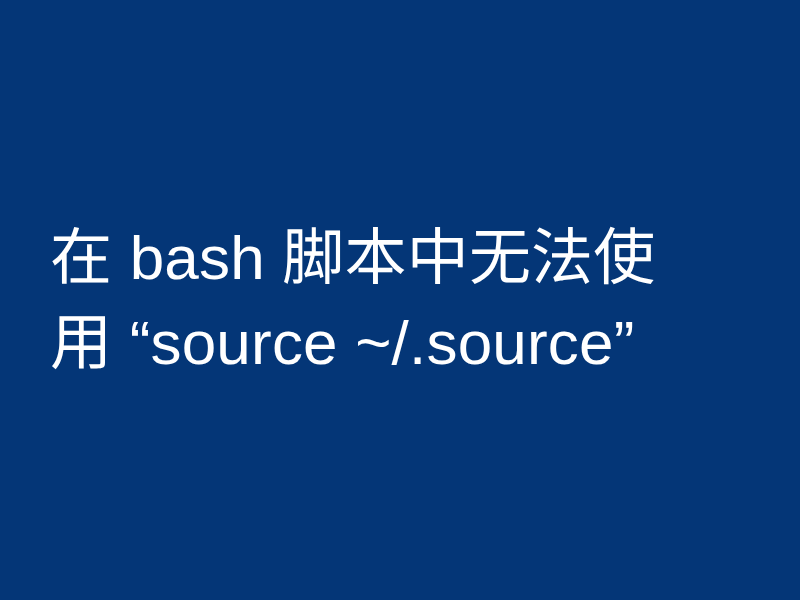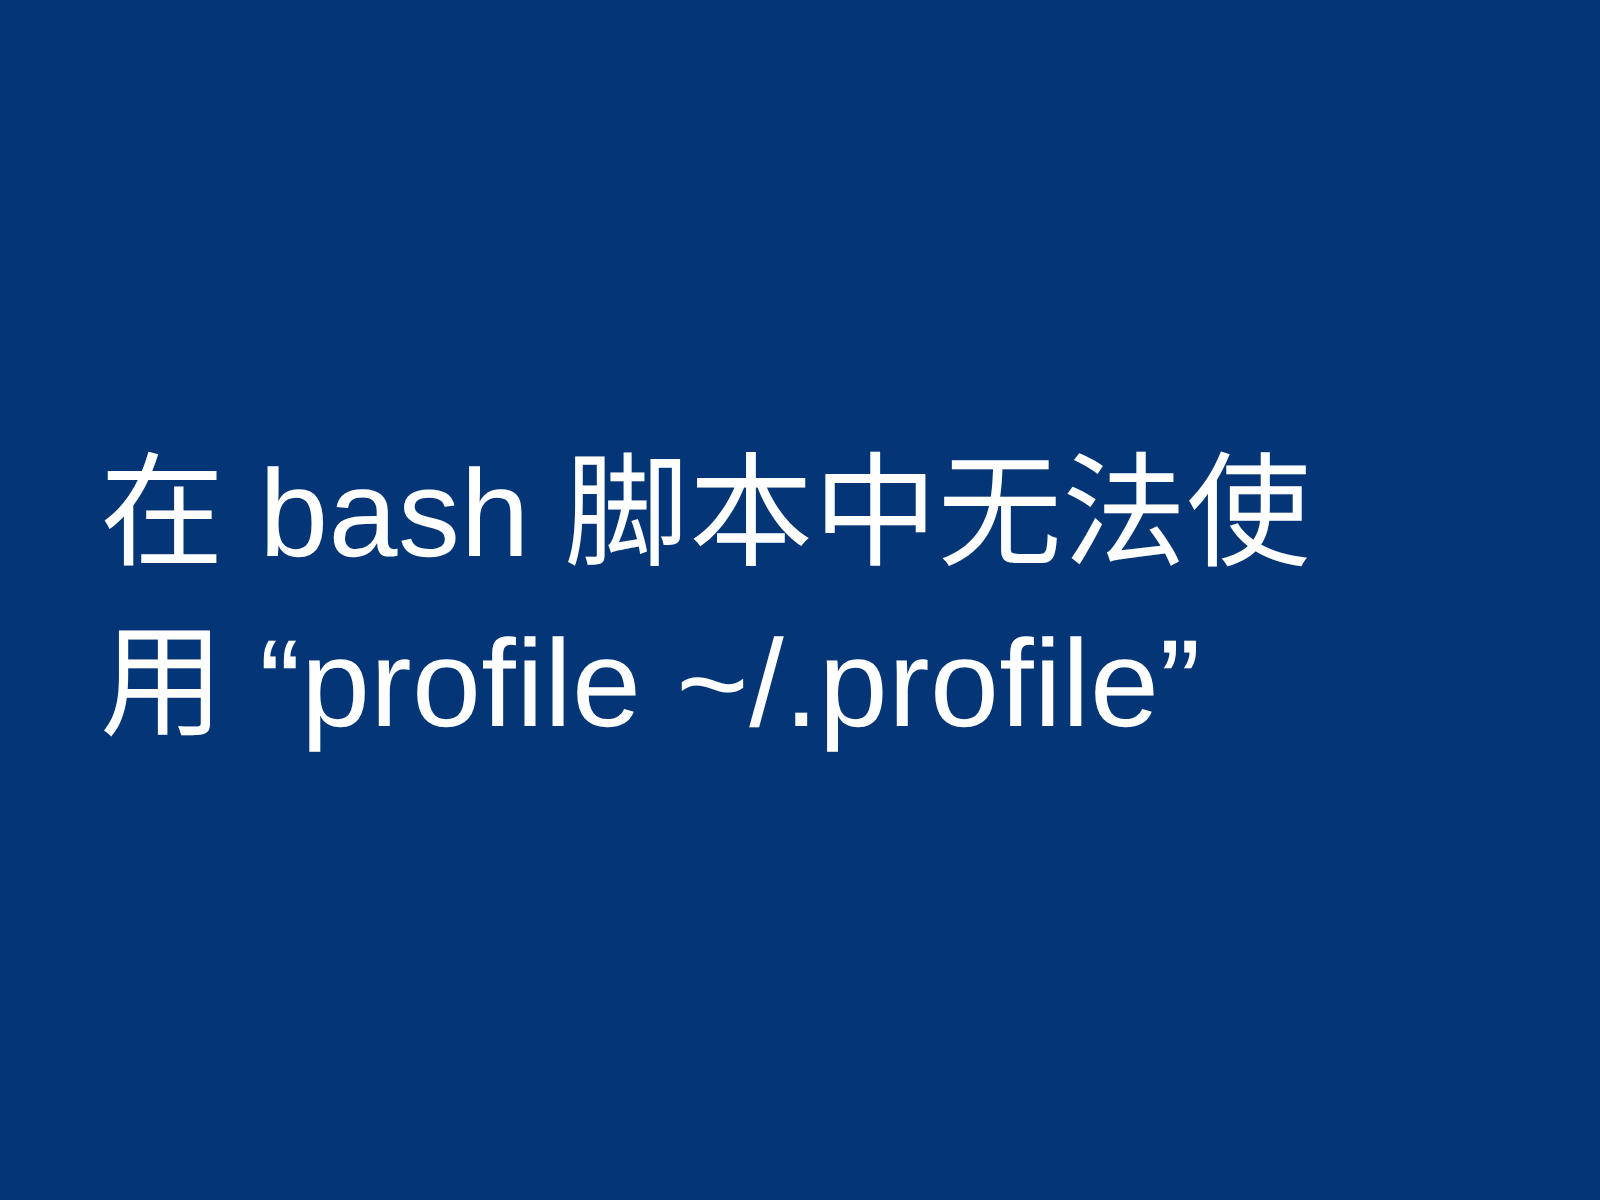--- a/index.html
+++ b/index.html
@@ -47,15 +47,15 @@
     overflow-wrap: break-word;
     white-space: normal;
     text-rendering: optimizeLegibility;
   }
 </style>
 </head>
 <body>
 
 <div class="title-card">
 
-  <h1 class="headline">在 bash 脚本中无法使用 “profile ~/.profile”</h1>
+  <h1 class="headline">在 bash 脚本中无法使用 “source ~/.source”</h1>
 
 </div>
 
 </body></html>

